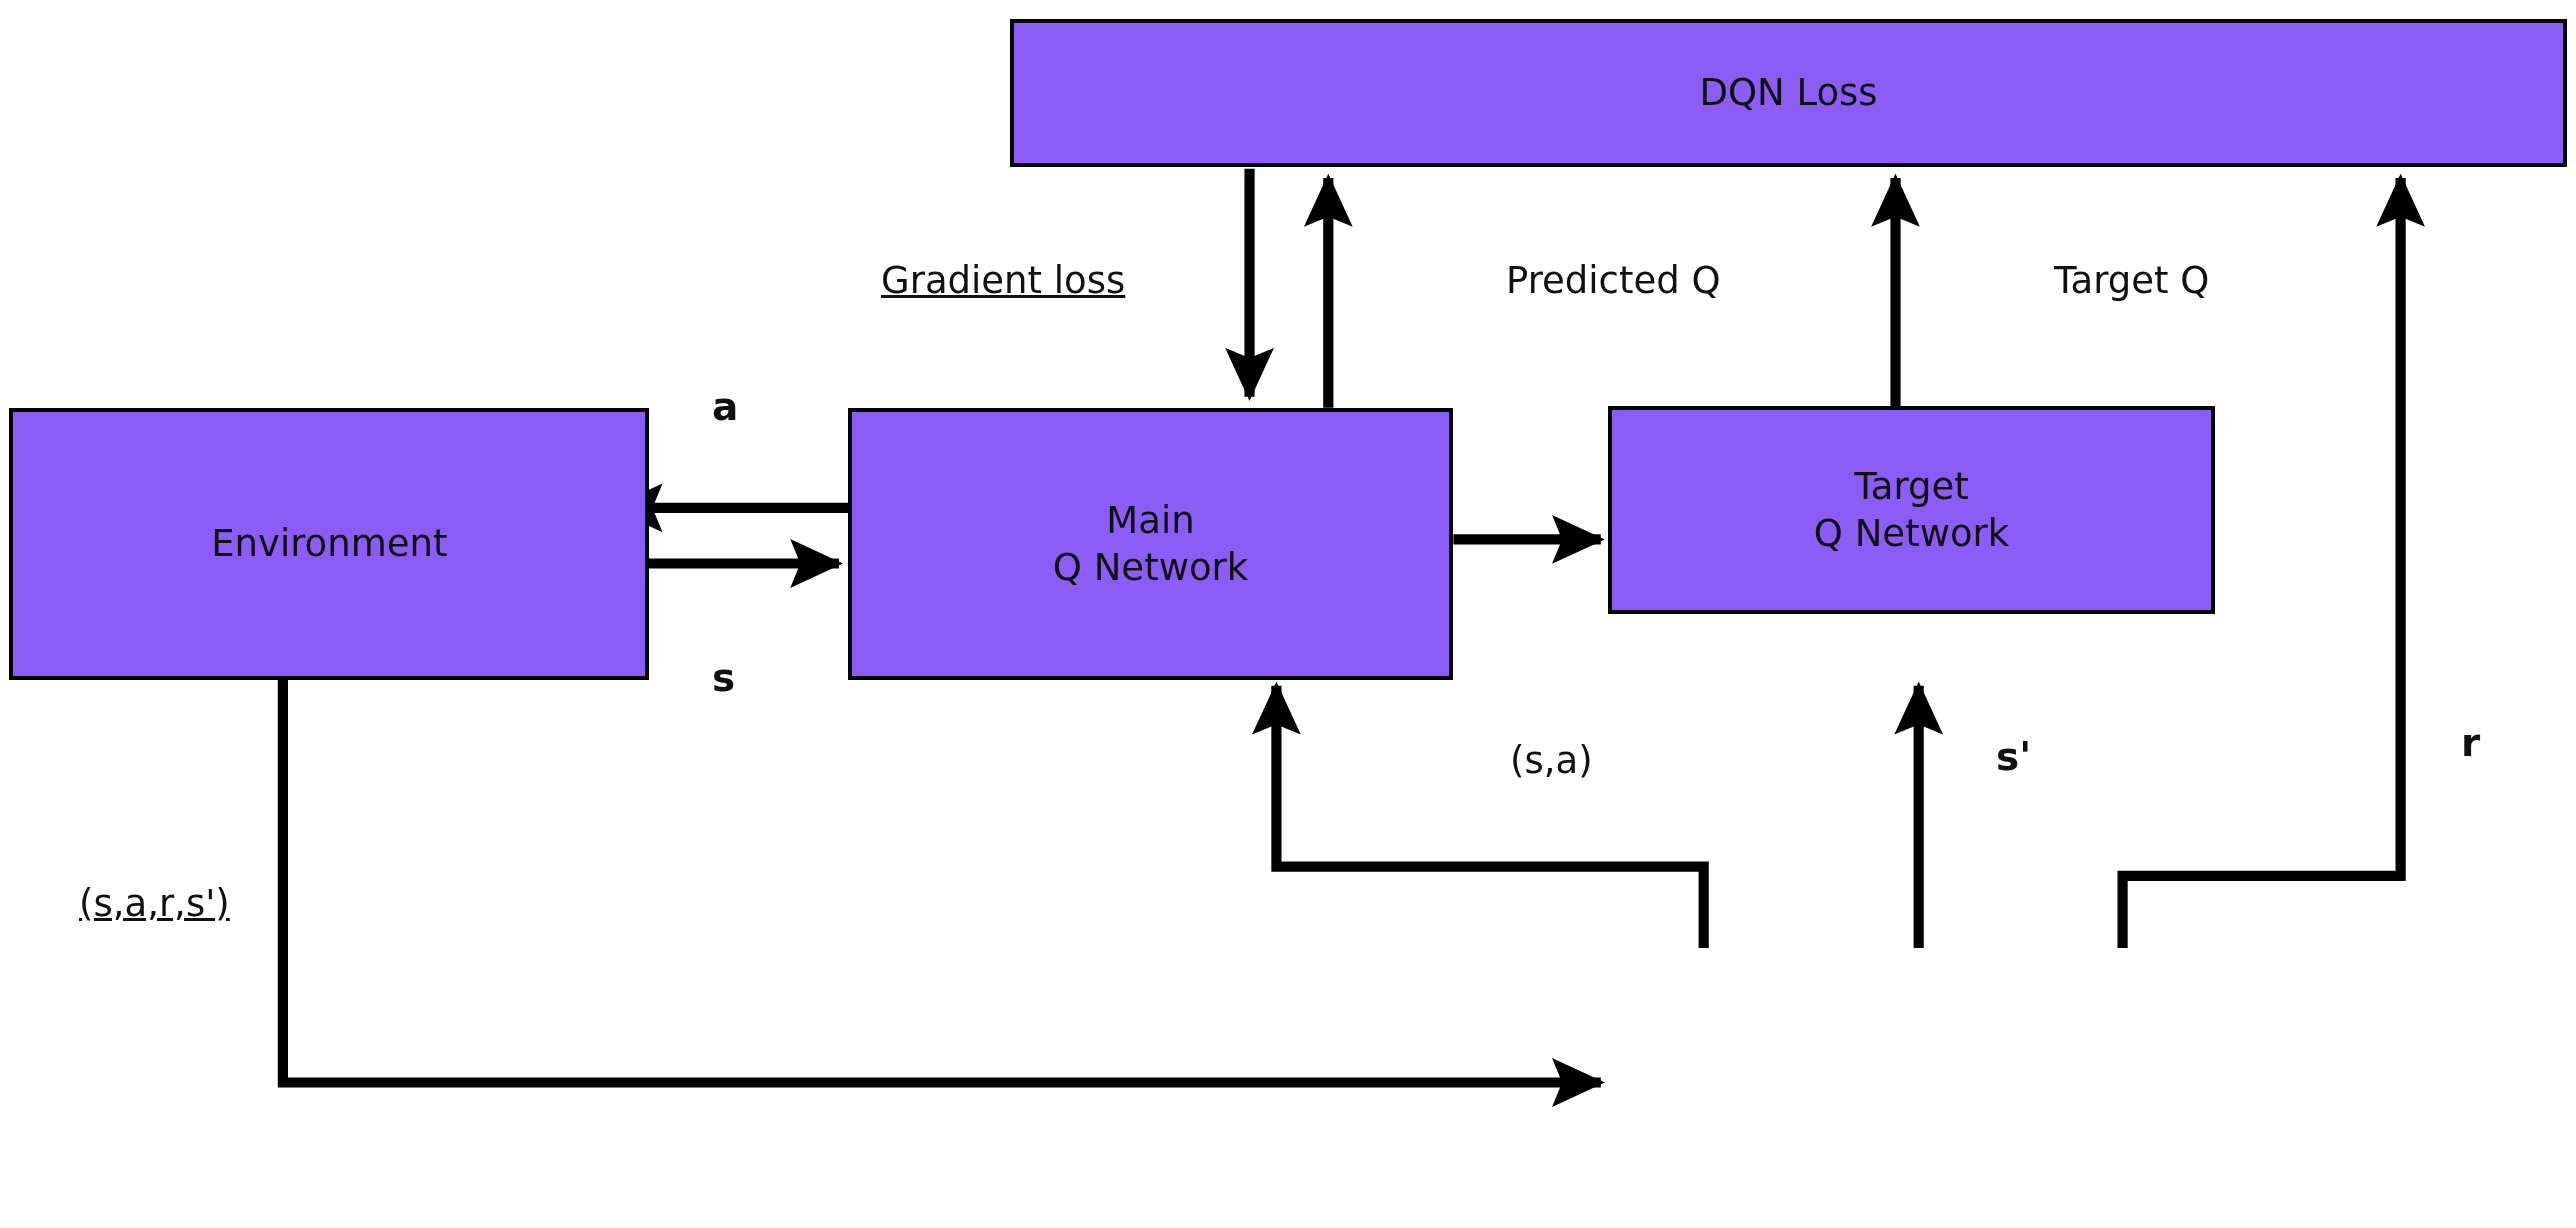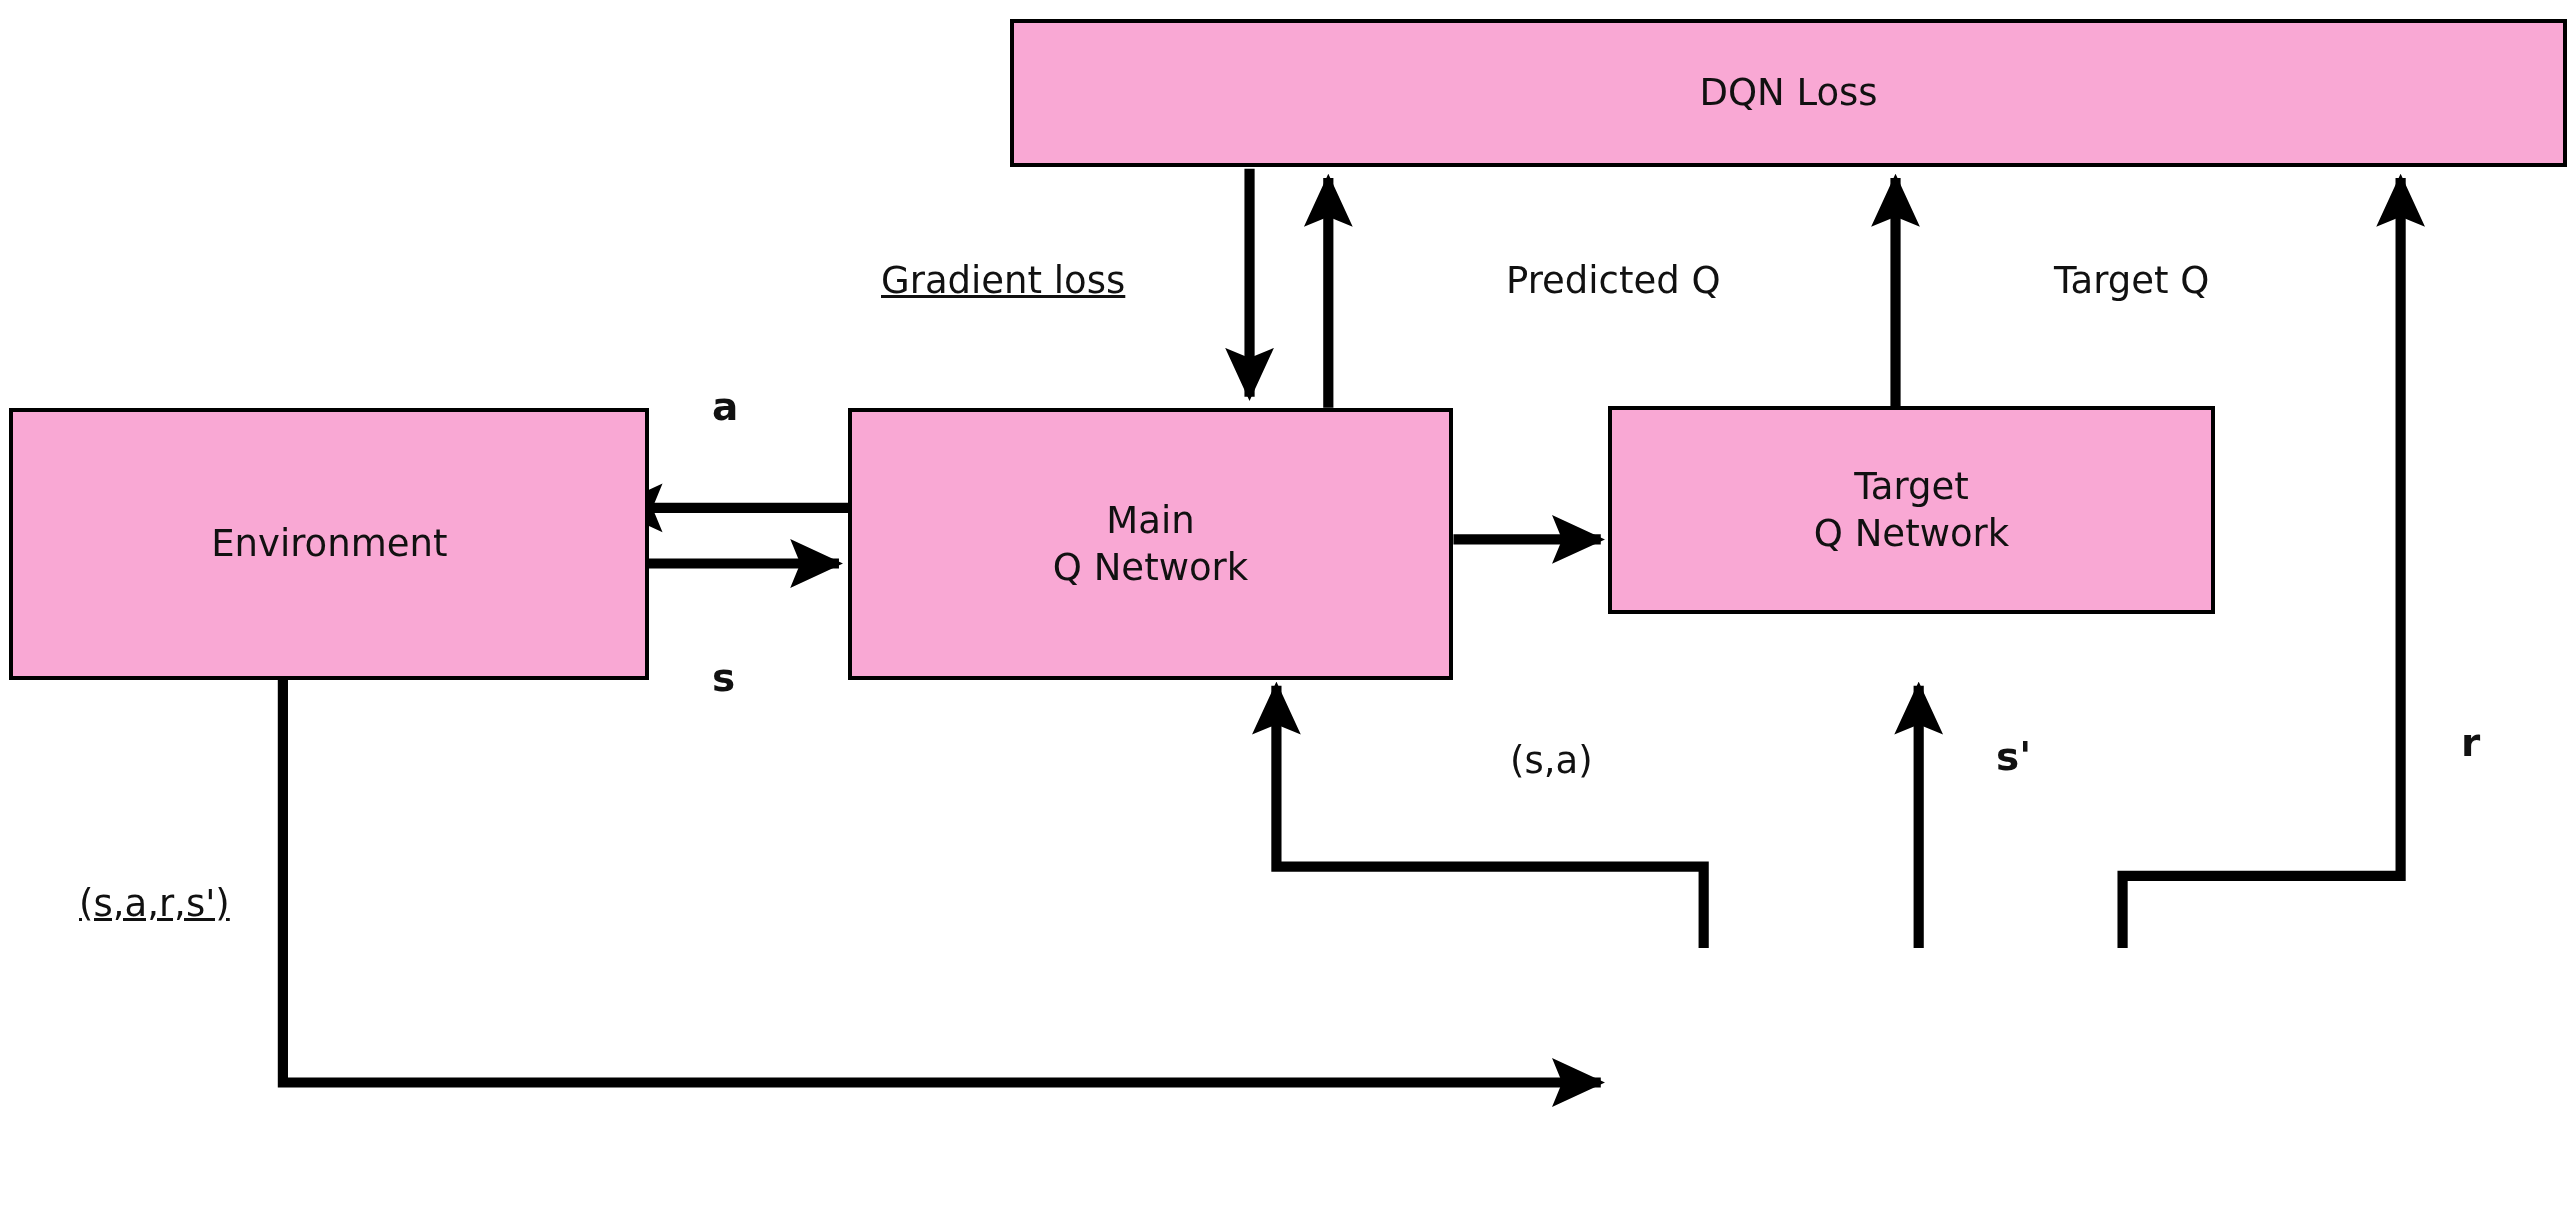--- a/index.html
+++ b/index.html
@@ -21,21 +21,21 @@
     position: absolute;
     left: 0;
     top: 0;
     width: 2576px;
     height: 1228px;
   }
   .node-box {
     position: absolute;
     box-sizing: border-box;
     border: 4.6px solid #000000;
-    background: #f9a8d4;
+    background: #8b5cf6;
     display: flex;
     align-items: center;
     justify-content: center;
     text-align: center;
     line-height: 1.28;
     color: #111111;
     font-size: 37px;
     font-weight: 400;
     white-space: pre-line;
   }

